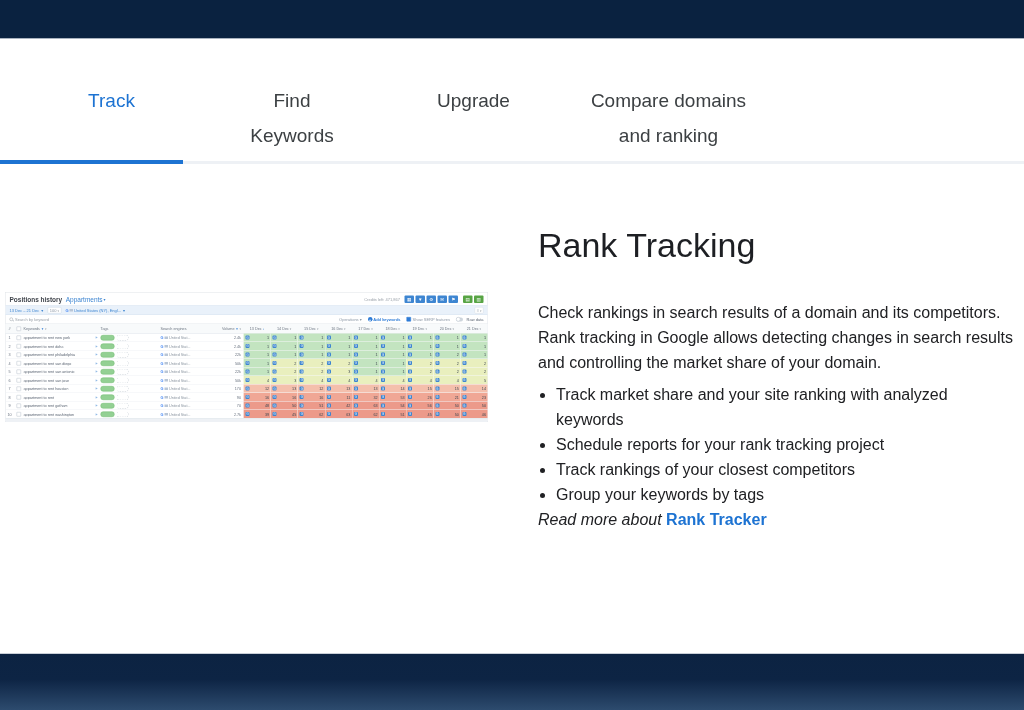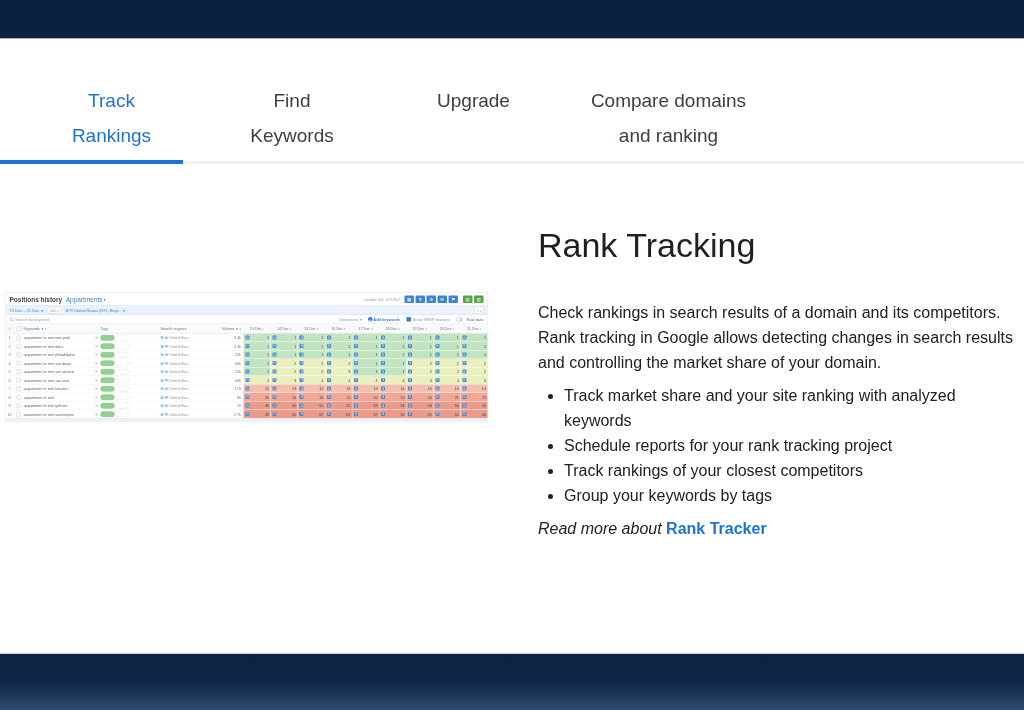--- a/index.html
+++ b/index.html
@@ -18,21 +18,21 @@
     border-bottom:4px solid transparent;margin-bottom:-3px;cursor:pointer;}
   .tab span{display:block;padding-left:40px;}
   .tab.active{color:#1d73d2;border-bottom-color:#1d73d2;}
   .tab:nth-child(1){width:183px}.tab:nth-child(2){width:178px}.tab:nth-child(3){width:185px}
   .tab:nth-child(4){width:205px}.tab:nth-child(5){width:273px}
 
   .content{display:flex;margin-top:60px;padding-left:5px;}
   .info{width:477px;margin-left:50px;color:#202124;}
   .info h2{margin:0 0 34px;font-size:34px;font-weight:300;line-height:42px;color:#1d1f23;}
   .info p{margin:0 0 7px;font-size:16px;line-height:25px;}
-  .info ul{margin:8px;padding:0 0 0 18px;font-size:16px;line-height:25px;}
+  .info ul{margin:0;padding:0 0 0 18px;font-size:16px;line-height:25px;}
   .info ul li{margin:0;}
   .readmore{font-style:italic;font-size:16px;margin-top:7px;}
   .readmore a{font-style:normal;font-weight:700;color:#1d73d2;text-decoration:none;cursor:pointer;}
 
   
   .shot{width:483px;height:130px;margin-top:68px;flex-shrink:0;overflow:hidden;}
   .shot-inner{width:966px;height:260px;transform:scale(.5);transform-origin:0 0;background:#fff;
     border:1px solid #dfe3e8;box-sizing:border-box;display:flex;flex-direction:column;}
   .ph-top{height:26px;display:flex;align-items:center;padding:0 8px;flex-shrink:0;}
   .ph-title{font-size:13px;font-weight:700;color:#40454c;}
@@ -96,21 +96,20 @@
 </head>
 <body>
 
 <div class="topbar"></div>
 
 <div class="page">
 
   <nav class="tabs" id="tabs">
       <div class="tab active">
         <span>Track</span>
-        <span>Rankings</span>
       </div>
       <div class="tab">
         <span>Find</span>
         <span>Keywords</span>
       </div>
       <div class="tab">
         <span>Upgrade</span>
       </div>
       <div class="tab">
         <span>Compare domains</span>

